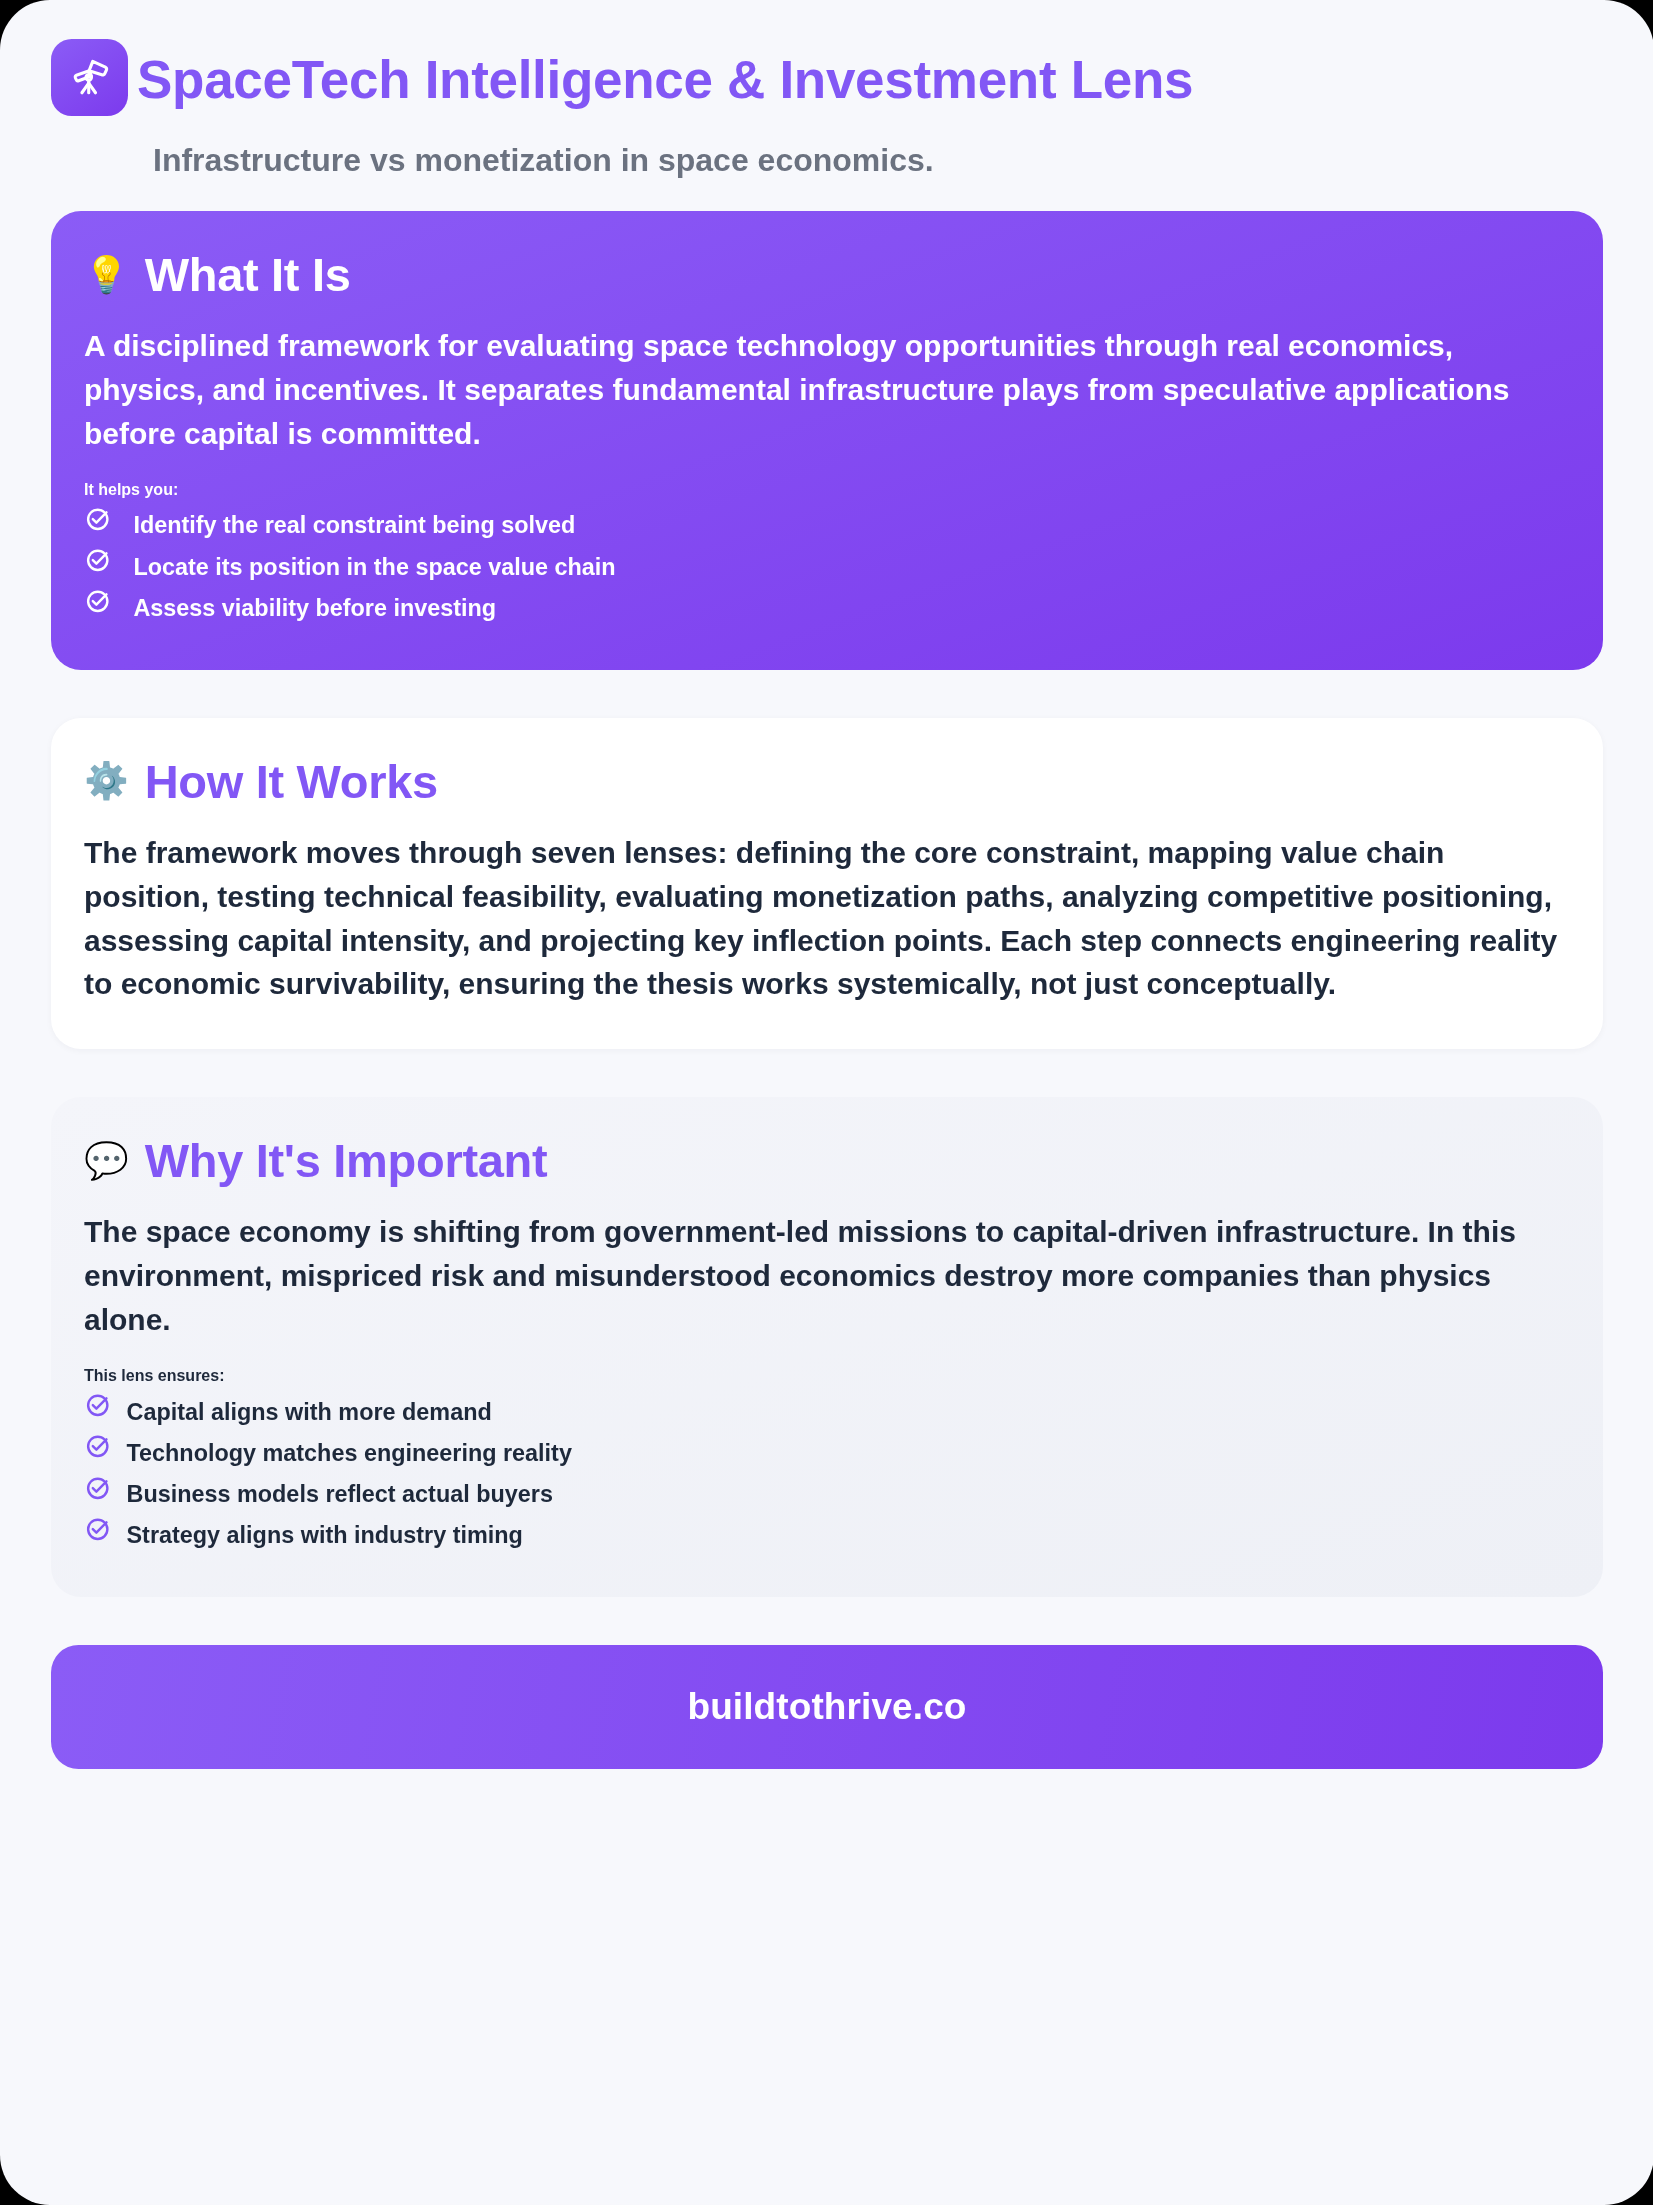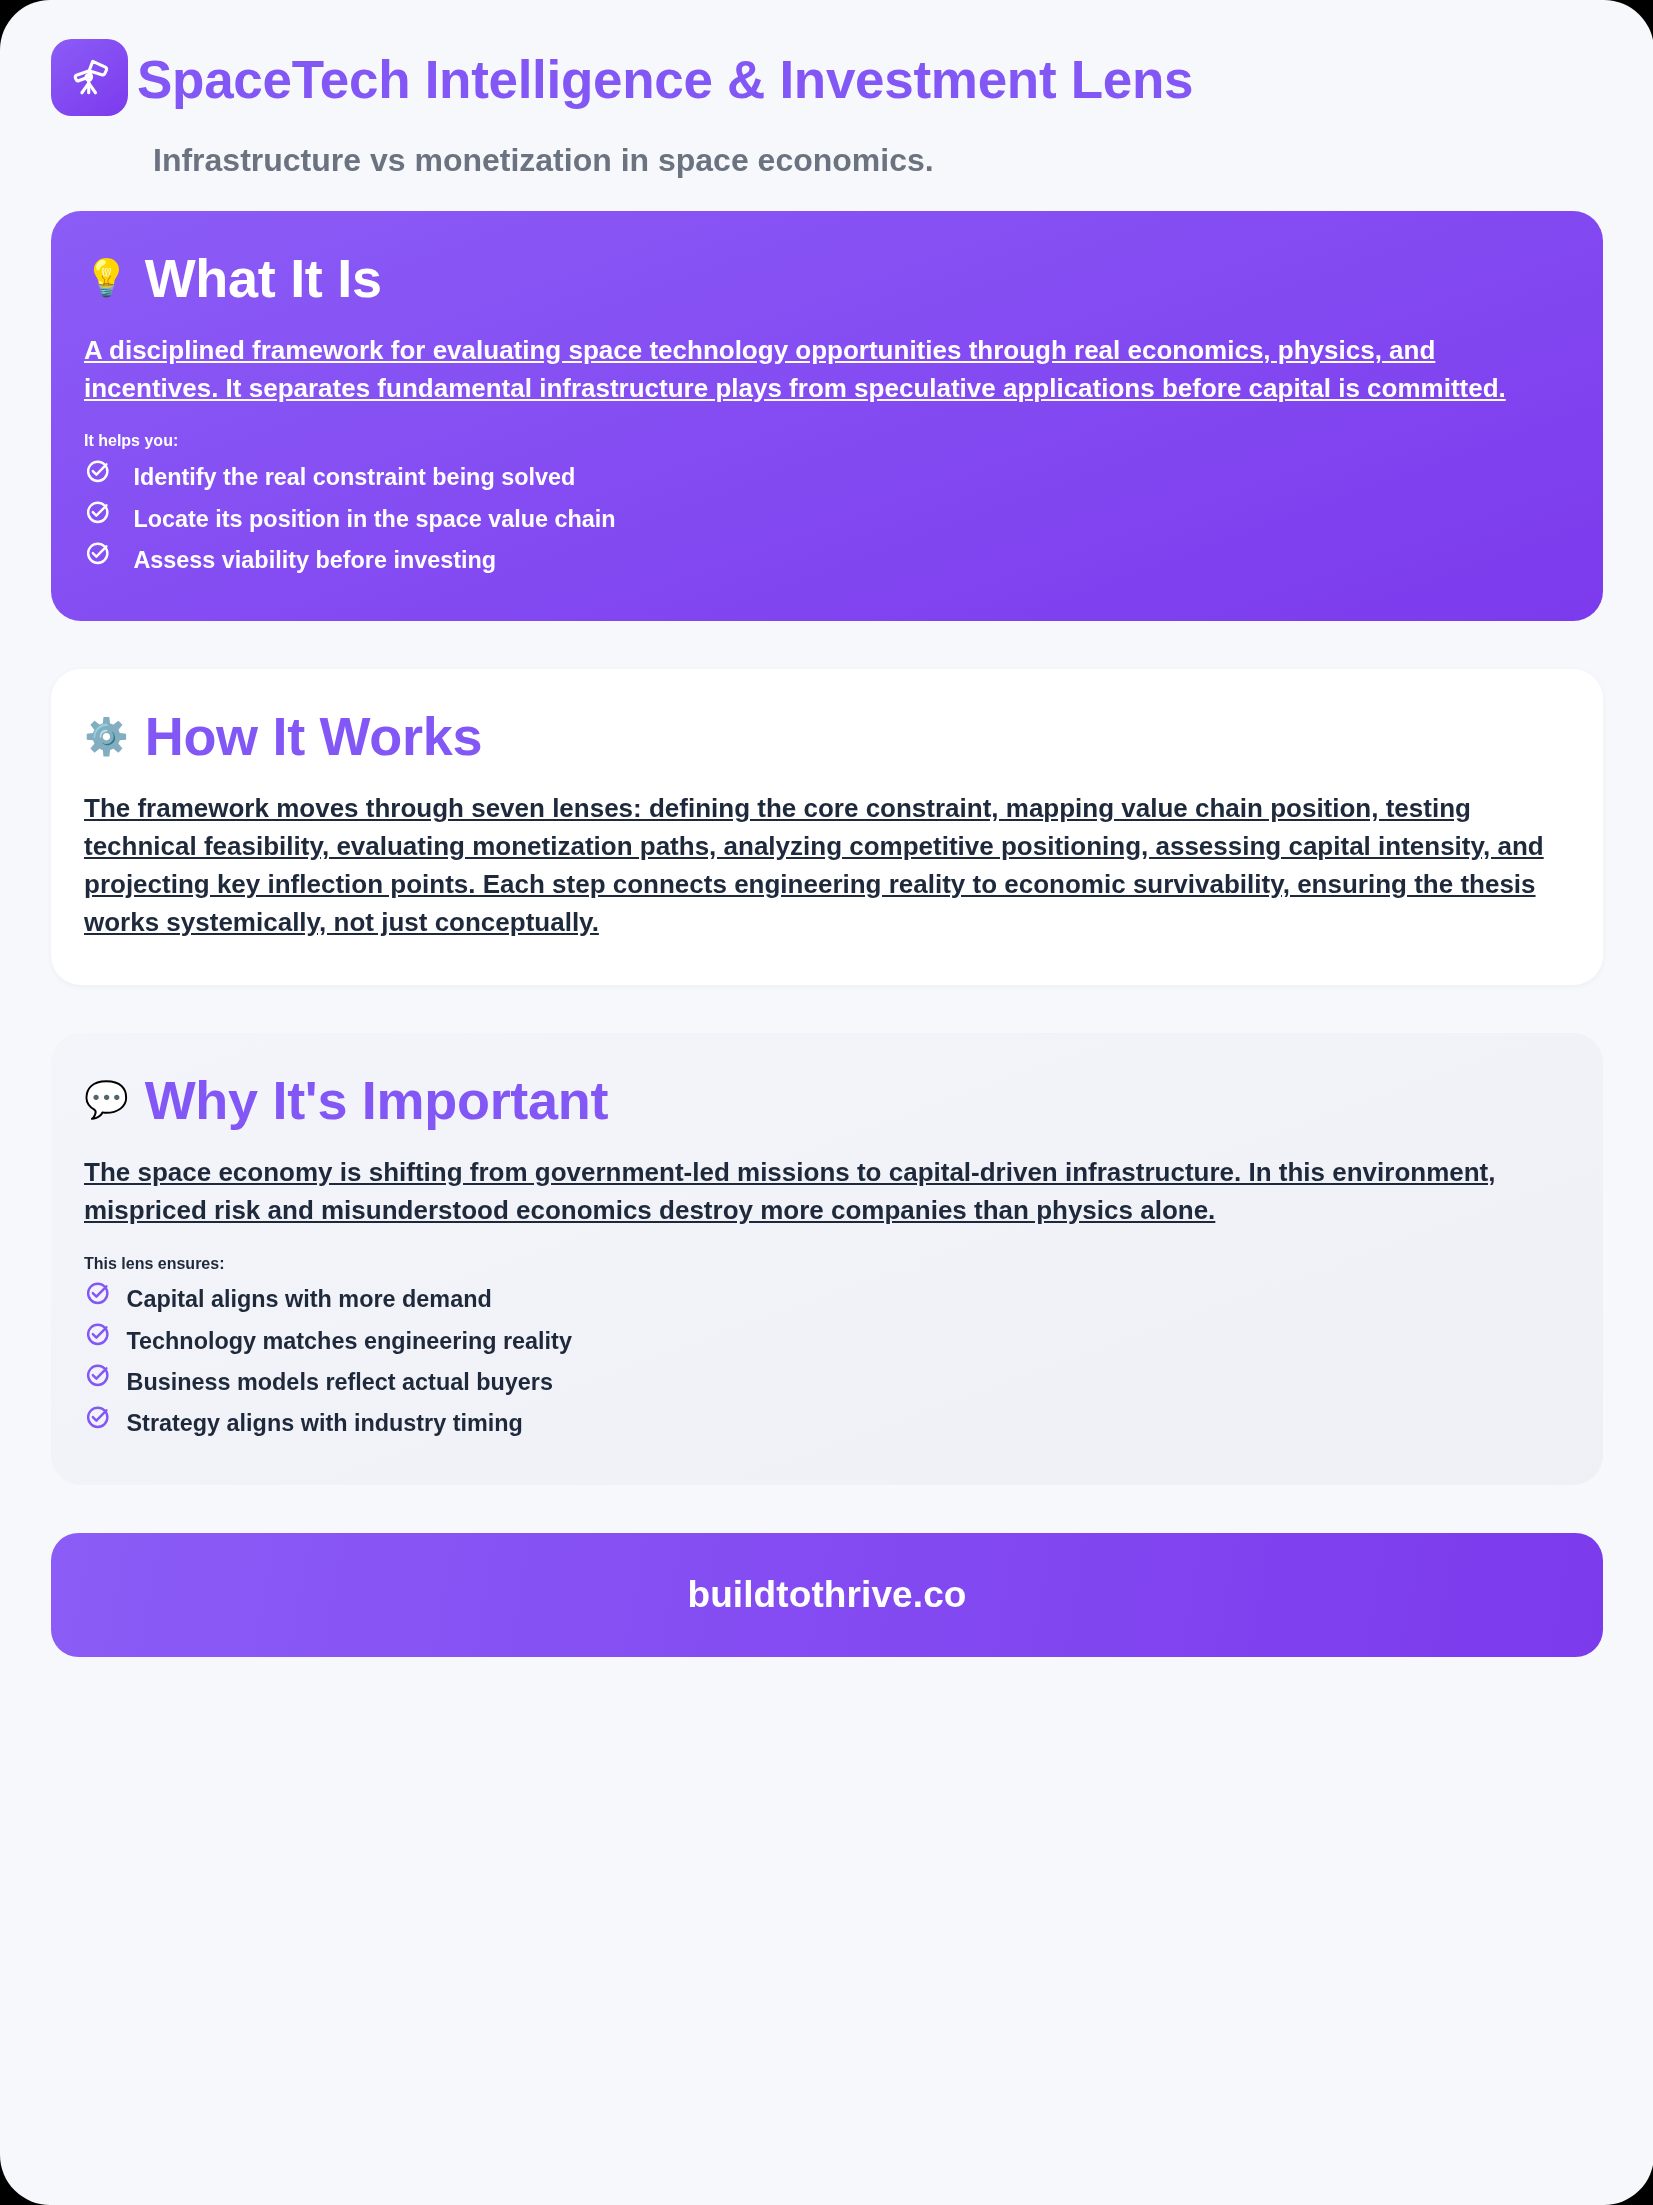--- a/index.html
+++ b/index.html
@@ -90,34 +90,33 @@
     gap: 20.7px;
     margin-bottom: 25px;
   }
   .card-emoji {
     font-size: 36px;
     line-height: 1;
     width: 40px;
     text-align: center;
   }
   .card-title {
-    font-size: 54px;
+    font-size: 47px;
     font-weight: 700;
     line-height: 1.05;
     letter-spacing: -0.3px;
   }
   .card-purple .card-title { color: #FFFFFF; }
   .card-white .card-title,
   .card-gray  .card-title { color: #8257F5; }
 
   .card-body {
-    font-size: 26px;
+    font-size: 30px;
     font-weight: 700;
     line-height: 1.46;
-    text-decoration: underline;
   }
   .card-purple .card-body { color: #FFFFFF; }
   .card-white .card-body,
   .card-gray  .card-body { color: #1E293B; }
 
   .list-label {
     font-size: 16px;
     font-weight: 700;
     margin-top: 25px;
     margin-bottom: 4.1px;

